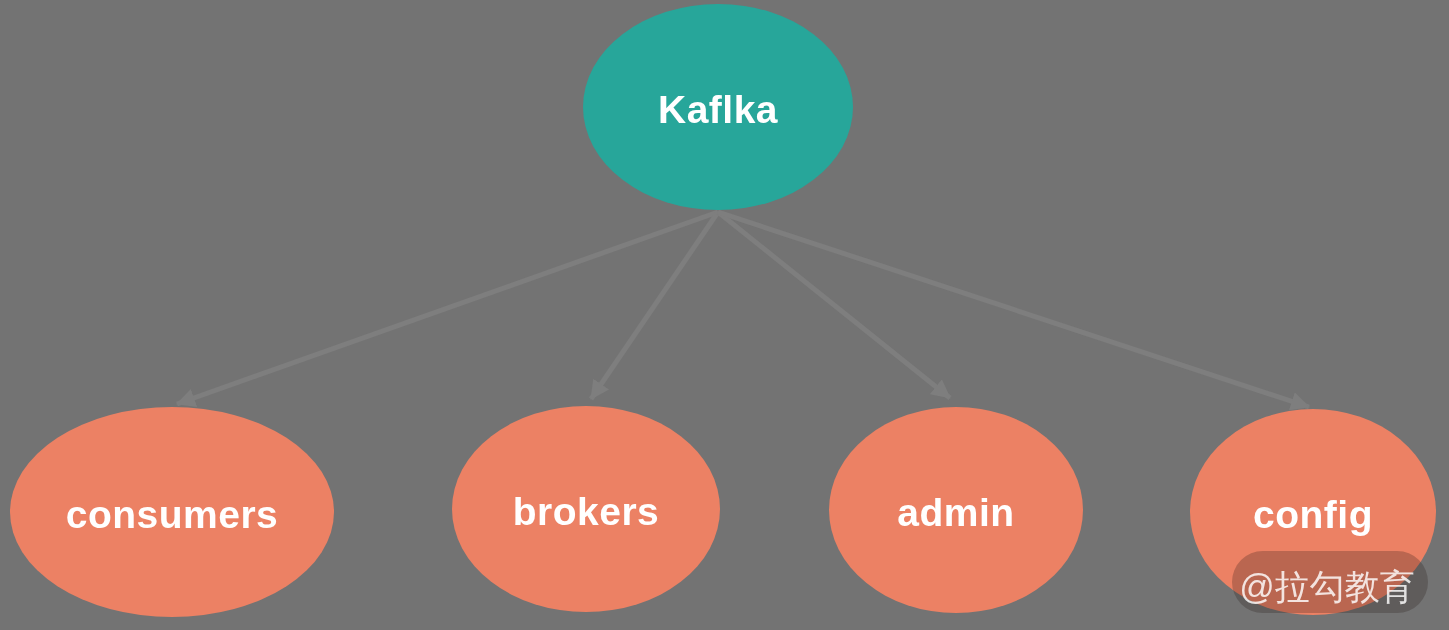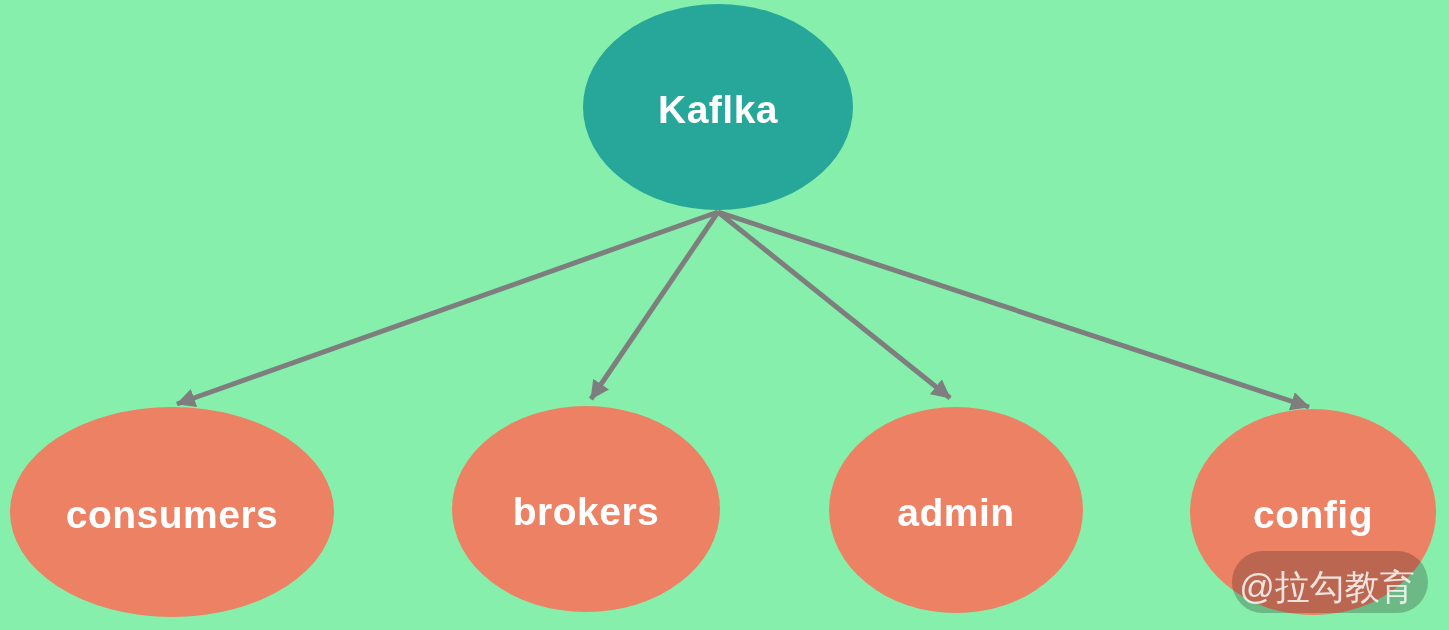--- a/index.html
+++ b/index.html
@@ -4,21 +4,21 @@
 <style>
   html, body {
     margin: 0;
     padding: 0;
     background: #000000;
   }
   .canvas {
     position: relative;
     width: 1449px;
     height: 630px;
-    background: #86efac;
+    background: #737373;
     overflow: hidden;
   }
   svg {
     display: block;
     width: 1449px;
     height: 630px;
   }
   svg text {
     font-family: "Liberation Sans", "DejaVu Sans", sans-serif;
   }

